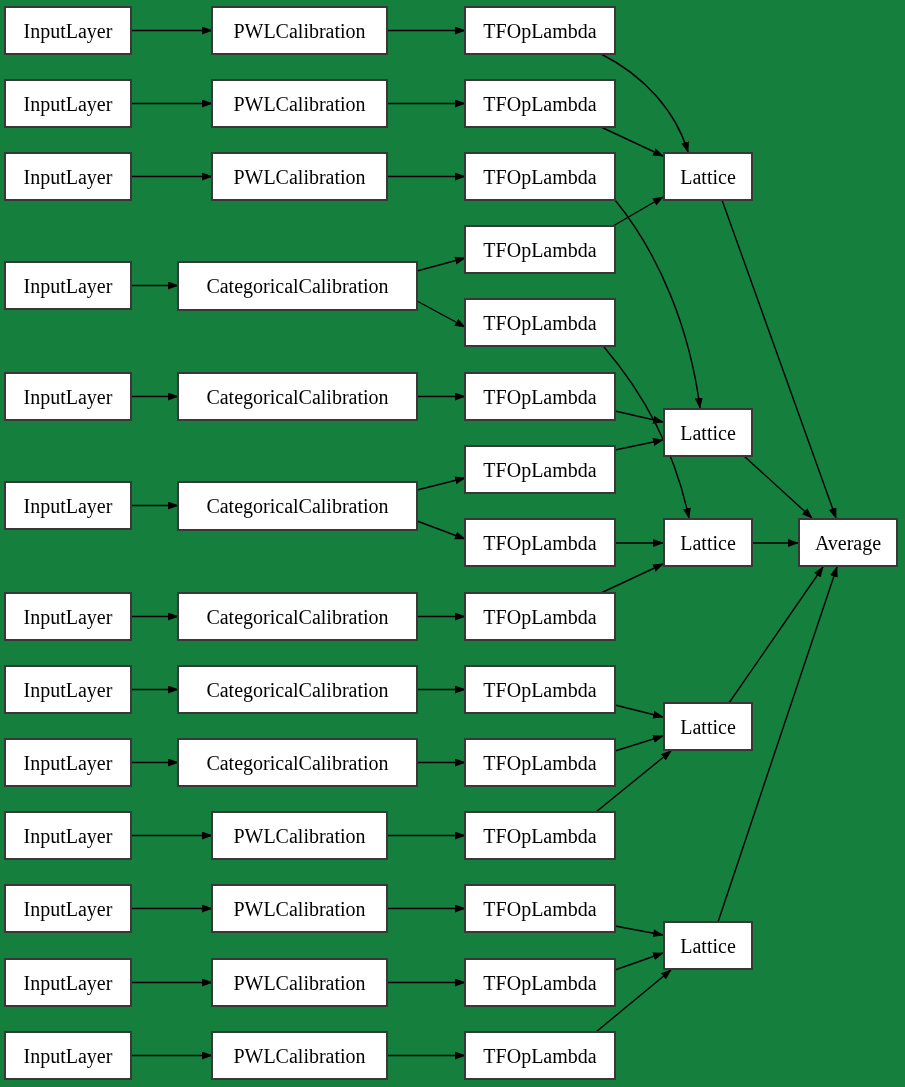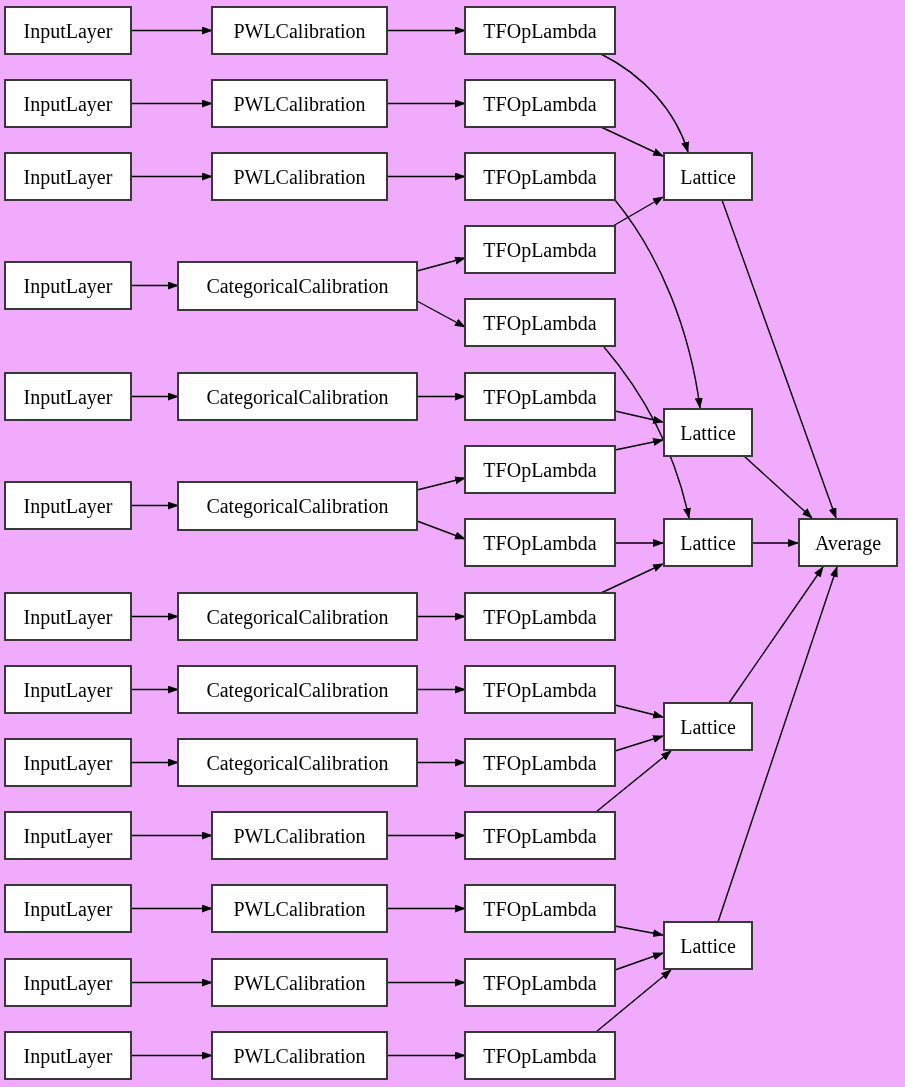--- a/index.html
+++ b/index.html
@@ -4,21 +4,21 @@
 <style>
   html, body {
     margin: 0;
     padding: 0;
     background: #ffffff;
   }
   .diagram-wrap {
     width: 905px;
     height: 1087px;
     position: relative;
-    background: #f0abfc;
+    background: #15803d;
     font-family: "Liberation Serif", "DejaVu Serif", serif;
   }
   svg { display: block; }
   .node-box {
     fill: #ffffff;
     stroke: #383838;
     stroke-width: 2px;
   }
   .node-label {
     fill: #000000;

